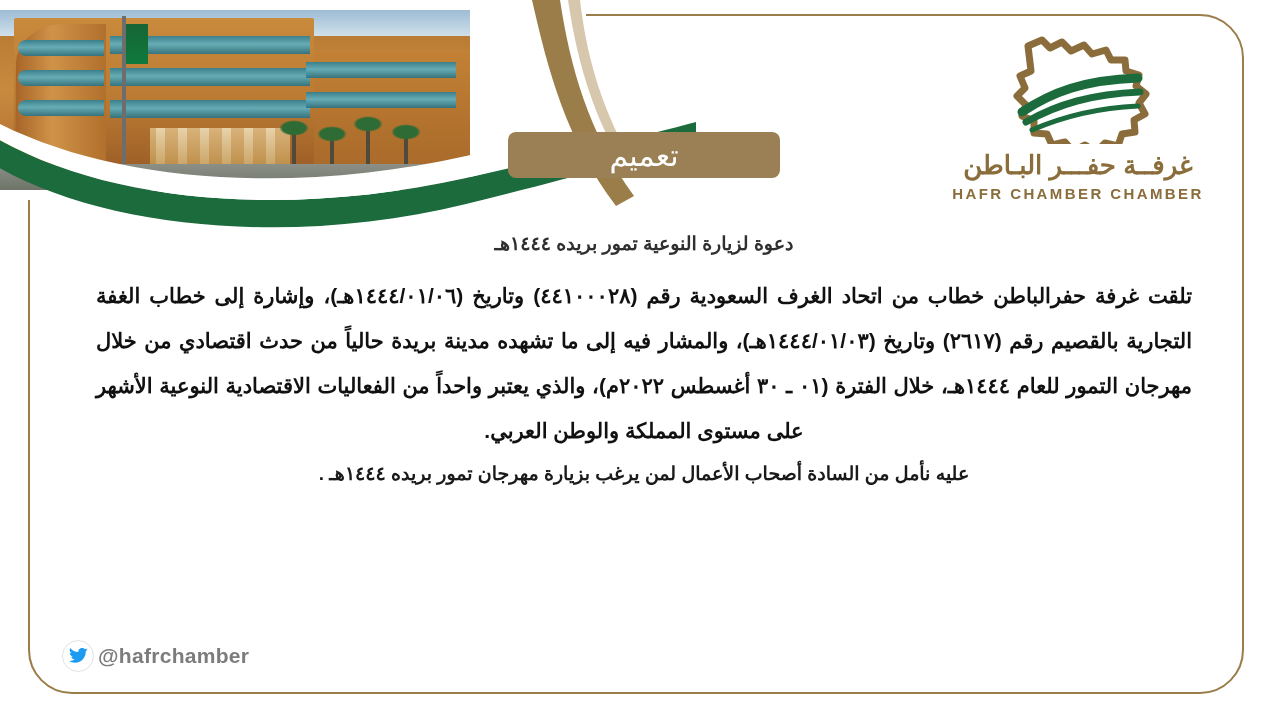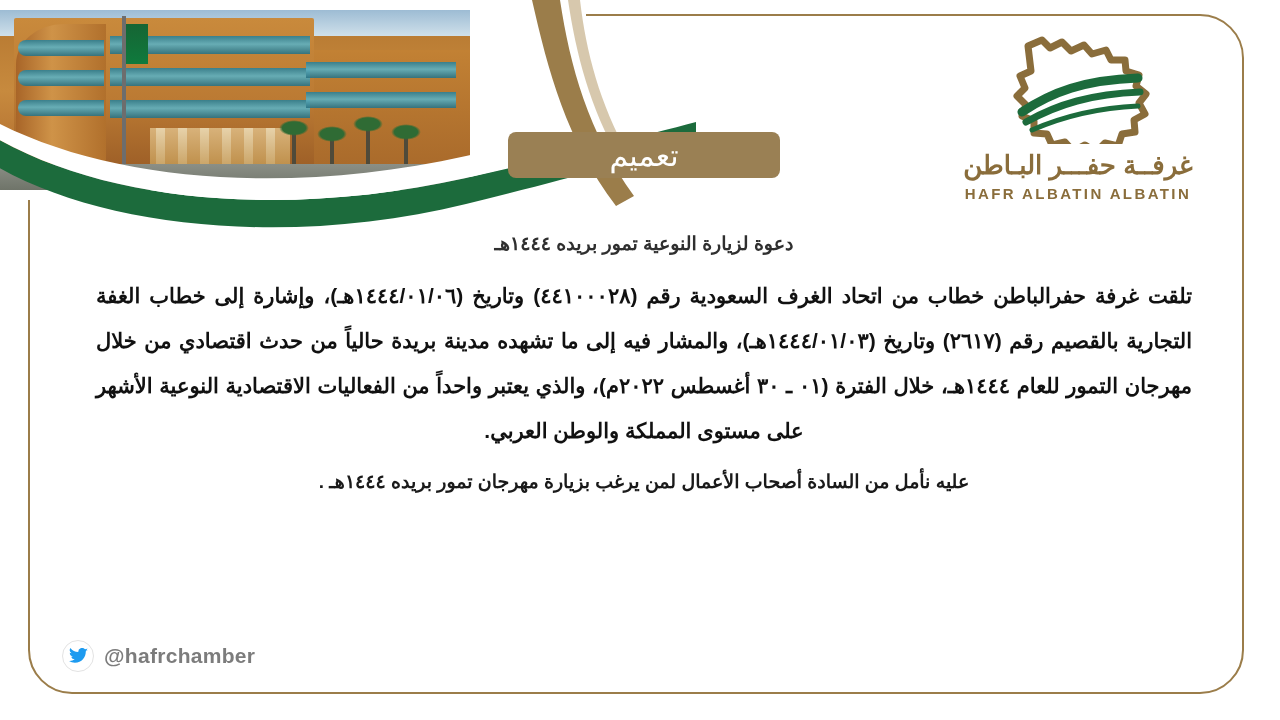--- a/index.html
+++ b/index.html
@@ -221,36 +221,36 @@
   }
   .paragraph {
     font-size: 21px;
     font-weight: bold;
     line-height: 2.15;
     text-align: justify;
     text-align-last: center;
     color: #111111;
   }
   .closing {
-    margin-top: 16px;
+    margin-top: 8px;
     font-size: 19px;
     font-weight: bold;
     text-align: center;
     color: #1a1a1a;
   }
 
   
   .footer {
     position: absolute;
     left: 62px;
     bottom: 48px;
     display: flex;
     align-items: center;
     direction: ltr;
-    gap: 10px;
+    gap: 4px;
   }
   .tw-badge {
     width: 30px;
     height: 30px;
     border-radius: 50%;
     background: #ffffff;
     border: 1px solid #e3e3e3;
     display: flex;
     align-items: center;
     justify-content: center;
@@ -318,21 +318,21 @@
     <svg width="180" height="108" viewBox="0 0 180 108">
       <path d="M40,10 l14,-6 l8,8 l12,-6 l9,9 l13,-6 l8,9 l14,-4 l5,10 l14,0 l1,11
                l13,4 l-3,11 l10,8 l-7,9 l6,11 l-11,6 l1,12 l-13,2 l-4,12 l-13,-3
                l-9,9 l-11,-7 l-12,6 l-8,-9 l-13,3 l-5,-11 l-13,-1 l0,-12 l-12,-5
                l4,-11 l-9,-9 l8,-8 l-5,-12 l11,-5 z" fill="none" stroke="#8a6d3b" stroke-width="7" stroke-linejoin="round"></path>
       <path d="M34,76 C64,56 96,44 150,42" fill="none" stroke="#1c6b3c" stroke-width="9" stroke-linecap="round"></path>
       <path d="M38,86 C70,68 104,58 152,56" fill="none" stroke="#1c6b3c" stroke-width="7" stroke-linecap="round"></path>
       <path d="M44,94 C76,80 108,72 150,70" fill="none" stroke="#1c6b3c" stroke-width="5" stroke-linecap="round"></path>
     </svg>
     <div class="logo-name-ar">غرفــة حفـــر البـاطن</div>
-    <div class="logo-name-en">HAFR ALBATIN ALBATIN</div>
+    <div class="logo-name-en">HAFR CHAMBER CHAMBER</div>
   </div>
 
   <div class="title-pill">تعميم</div>
 
   <div class="content">
     <div class="subject">دعوة لزيارة النوعية تمور بريده ١٤٤٤هـ</div>
     <div class="paragraph">تلقت غرفة حفرالباطن خطاب من اتحاد الغرف السعودية رقم (٤٤١٠٠٠٢٨) وتاريخ (١٤٤٤/٠١/٠٦هـ)، وإشارة إلى خطاب الغفة التجارية بالقصيم رقم (٢٦١٧) وتاريخ (١٤٤٤/٠١/٠٣هـ)، والمشار فيه إلى ما تشهده مدينة بريدة حالياً من حدث اقتصادي من خلال مهرجان التمور للعام ١٤٤٤هـ، خلال الفترة (٠١ ـ ٣٠ أغسطس ٢٠٢٢م)، والذي يعتبر واحداً من الفعاليات الاقتصادية النوعية الأشهر على مستوى المملكة والوطن العربي.</div>
     <div class="closing">عليه نأمل من السادة أصحاب الأعمال لمن يرغب بزيارة مهرجان تمور بريده ١٤٤٤هـ .</div>
   </div>
 

